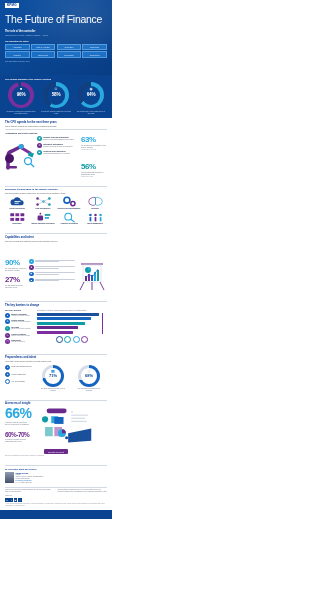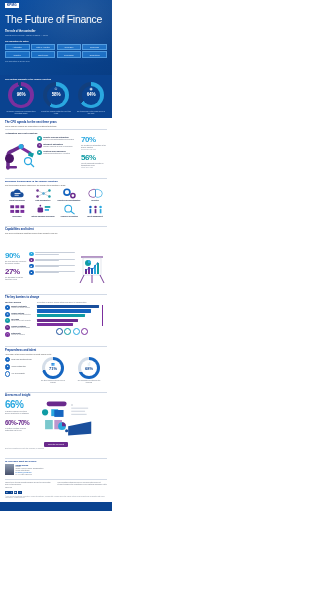--- a/index.html
+++ b/index.html
@@ -189,21 +189,21 @@
   }
   .dring .hole2{ position:absolute;width:16px;height:16px;border-radius:50%;background:#fff;}
   .dring .v{ position:relative;z-index:2;color:#0a4390;font-size:4px;font-weight:bold;}
   .dring .ic{ position:relative;z-index:2;position:absolute;top:4.5px;font-size:3.2px;color:#1565c0;}
   .dcap{ font-size:1.6px;color:#6a7382;margin-top:1px;padding:0 1px;}
 
   
   .era-row{ display:flex; gap:2px; align-items:flex-start; }
   .era-stats{ width:24px; flex:none; }
   .era-art{ flex:1; height:40px; }
-  .huge{ font-size:10px; font-weight:bold; color:#2aa8e0; letter-spacing:-.5px; line-height:.95;}
+  .huge{ font-size:14px; font-weight:bold; color:#2aa8e0; letter-spacing:-.5px; line-height:.95;}
   .huge.g{ color:#6a2a8c; }
   .huge.sm{ font-size:6.4px; }
 
   
   .contact{ display:flex; gap:1.5px; align-items:flex-start; margin-top:1.5px;}
   .photo{ width:9px;height:11px;background:linear-gradient(#8e9bb0,#46506a);flex:none;}
   .cname{ font-size:2px; font-weight:bold; color:#00338d;}
   .cline{ font-size:1.6px; color:#6a7382;}
 
   .foot-cols{ display:flex; gap:3px; margin-top:2px;}
@@ -311,24 +311,24 @@
         <div class="bullet">
           <div class="bdot">▣</div>
           <div class="btext">
             <b>Controls and compliance</b>
             <span>Continuous monitoring by exception</span>
           </div>
         </div>
       </div>
 
       <div class="stat-col">
-        <div class="big">70%</div>
+        <div class="big">63%</div>
         <div class="big-cap">are investing in automation of the finance function</div>
         <div class="big-note">Up from 51% last year</div>
-        <div class="big t" style="margin-top:3px">56%</div>
+        <div class="big t" style="margin-top:12px">56%</div>
         <div class="big-cap">expect headcount reduction in transactional roles</div>
         <div class="big-note">Within three years</div>
       </div>
     </div>
   </div>
 
   <div class="sec">
     <div class="rule"></div>
     <div class="sec-title" style="font-size:2.4px">Emerging technologies in the finance function</div>
     <div class="sec-sub">The technologies finance leaders say will reshape their function by 2025</div>

